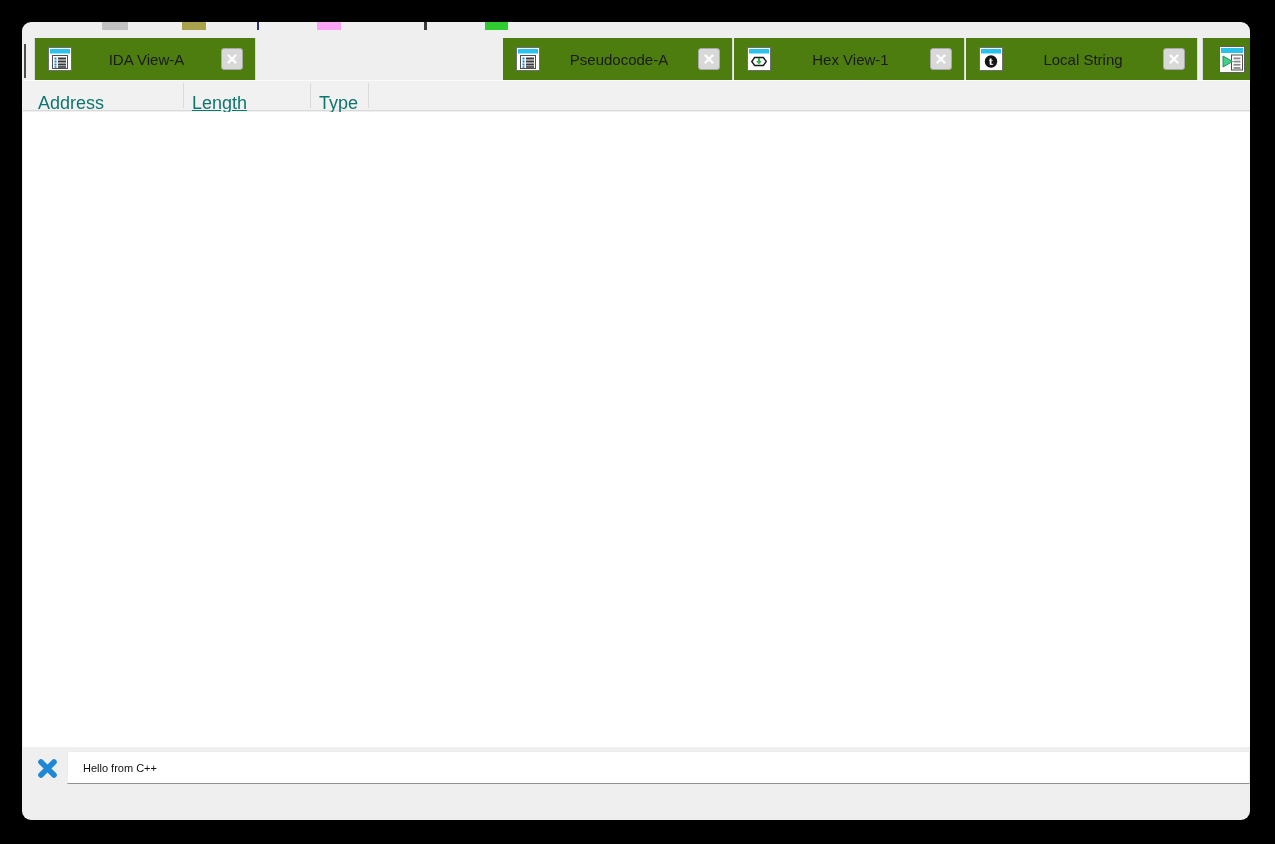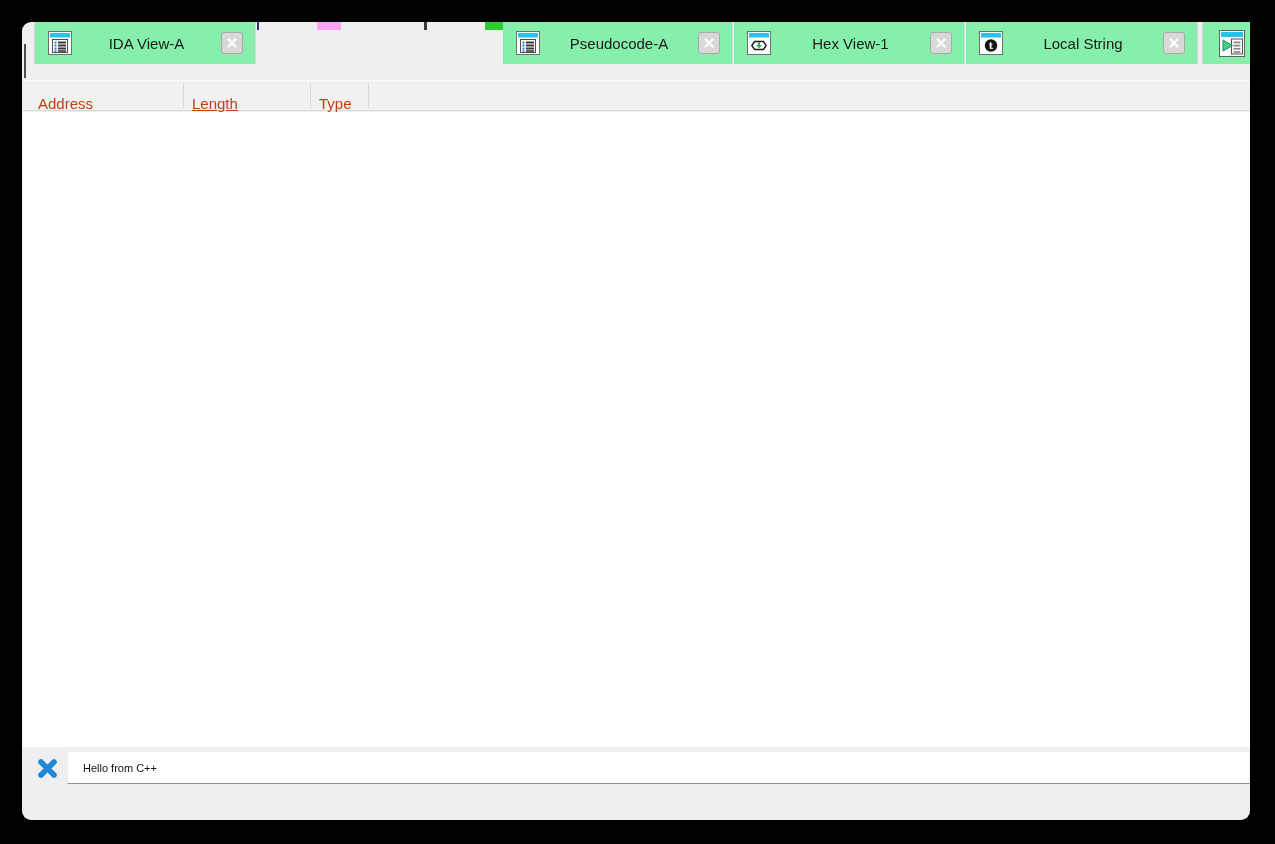--- a/index.html
+++ b/index.html
@@ -8,38 +8,38 @@
   .stage { position:relative; width:1275px; height:844px; background:#000; }
 
   .window { position:absolute; left:22px; top:22px; width:1228px; height:798px;
             background:#efefef; border-radius:9px; overflow:hidden; }
 
   
   .frag { position:absolute; top:22px; height:8px; }
 
   
   .tab-grip { position:absolute; left:24px; top:44px; width:2px; height:34px; background:#4c4c4c; }
-  .tab { position:absolute; top:22px; height:42px; display:flex; align-items:center;
-         background:#86efac; border-right:1px solid #d8d8d8; cursor:default; }
+  .tab { position:absolute; top:38px; height:42px; display:flex; align-items:center;
+         background:#4d7c0f; border-right:1px solid #d8d8d8; cursor:default; }
   .tab.first { border-left:1px solid #d8d8d8; }
   .tab.active { top:36px; height:44px; background:#fbfbfb;
                 border:1px solid #c6c6c6; border-bottom:none; border-radius:3px 3px 0 0; }
   .tab .ticon { margin-left:13px; flex:0 0 auto; display:block; }
   .tab.active .ticon { margin-left:22px; }
   .tab .tlabel { flex:1 1 auto; text-align:center; font-size:15px; color:#1b1b1b; white-space:nowrap; }
   .closebtn { flex:0 0 auto; width:22px; height:22px; margin-right:12px; border-radius:3px;
               background:#d8d8d8; border:1px solid #a9a9a9; display:flex;
               align-items:center; justify-content:center; cursor:pointer; }
   .closebtn.red { width:24px; height:24px; margin-right:21px; background:#e97862; border:1px solid #c33a28; }
 
   
   .hdr { position:absolute; left:23px; top:80px; width:1227px; height:31px; background:#f1f1f1;
          border-top:1px solid #fafafa; border-bottom:1px solid #d9d9d9; }
   .hcell { position:absolute; top:8px; height:100%; display:flex; align-items:center;
-           font-size:15px; color:#c2410c; padding-left:8px; }
+           font-size:18px; color:#0f766e; padding-left:8px; }
   .hsep { position:absolute; top:2px; bottom:2px; width:1px; background:#dadada; }
 
   
   .tbody { position:absolute; left:23px; top:112px; width:1227px; height:635px; background:#ffffff; }
 
   
   .filterbar { position:absolute; left:23px; top:747px; width:1227px; height:43px; background:#efefef; }
   .clear-x { position:absolute; left:14px; top:11px; width:21px; height:21px; cursor:pointer; }
   .filter-input { position:absolute; left:44px; top:4px; width:1183px; height:33px;
                   background:#fff; border:1px solid #ececec; border-bottom:1px solid #8f8f8f;

